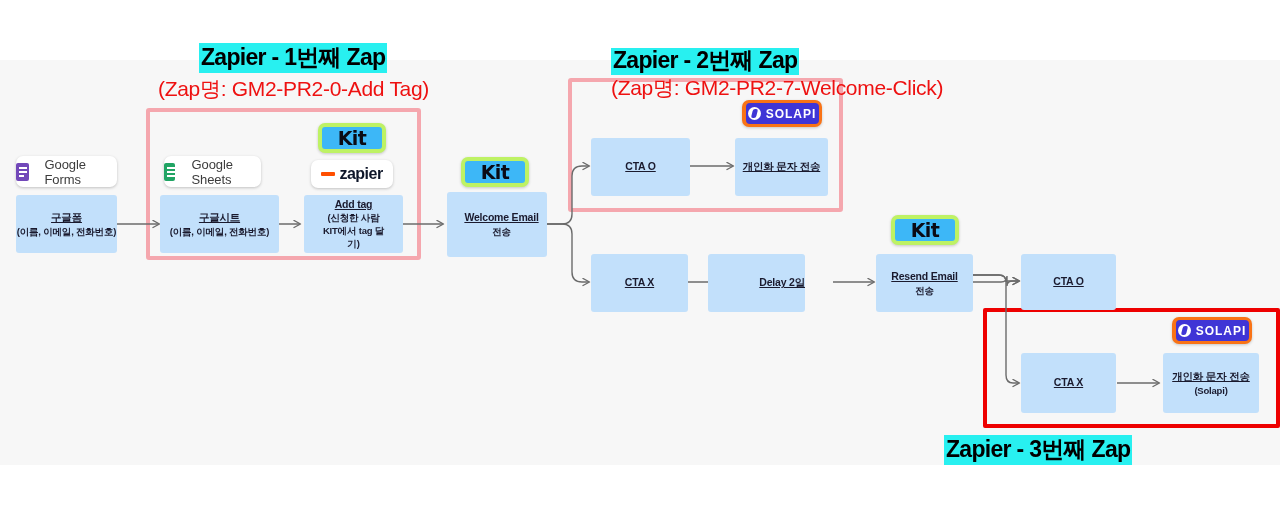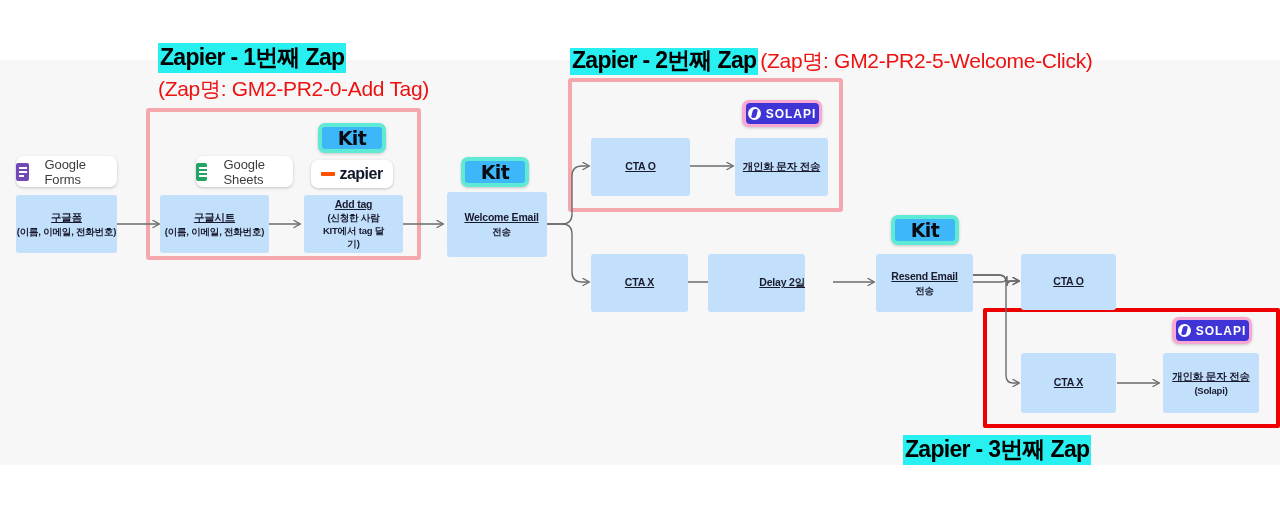--- a/index.html
+++ b/index.html
@@ -10,26 +10,26 @@
   #canvas{
     position:absolute;left:0;top:60px;width:1280px;height:405px;
     background:#f7f7f7;
   }
   .abs{position:absolute;box-sizing:border-box;}
 
   
   .ann{position:absolute;white-space:nowrap;line-height:1;}
   .ann .hl{
     background:#28f0f0;color:#000;font-weight:bold;
-    font-size:23px;letter-spacing:-0.7px;padding:1px 2px 3px 2px;
+    font-size:23px;letter-spacing:-0.7px;padding:1px 2px 3px 2px;margin-left:41px;
   }
   .ann .red{
     color:#ee1111;font-size:21px;letter-spacing:-0.3px;
   }
-  .ann-row{display:flex;align-items:baseline;gap:2px;}
+  .ann-row{display:flex;align-items:baseline;gap:2px;flex-direction:column;}
 
   
   .frame-pink{border:4px solid #f5a7ae;border-radius:3px;background:transparent;}
   .frame-red{border:4px solid #ee0000;border-radius:2px;background:transparent;}
 
   
   .node{
     background:#c2e0fb;border-radius:3px;
     display:flex;flex-direction:column;align-items:center;justify-content:center;
     color:#1a1a2e;text-align:center;font-weight:bold;line-height:1.45;
@@ -45,29 +45,29 @@
     box-sizing:border-box;
   }
   .chip-txt{font-size:13px;color:#3c3c3c;letter-spacing:-0.1px;}
 
   .kit{
     background:#3db7f7;border-radius:3px;
     display:flex;align-items:center;justify-content:center;
     color:#0b0b15;font-weight:900;font-size:19px;letter-spacing:-0.6px;
     font-family:"DejaVu Sans",sans-serif;
   }
-  .kitwrap{background:#5eead4;border-radius:7px;box-shadow:0 1px 3px rgba(0,0,0,.2);
+  .kitwrap{background:#bef264;border-radius:7px;box-shadow:0 1px 3px rgba(0,0,0,.2);
            display:flex;align-items:center;justify-content:center;box-sizing:border-box;}
 
   .solapi{
     background:#3f35d6;border-radius:4px;
     display:flex;align-items:center;justify-content:center;gap:5px;
     color:#fff;font-weight:bold;font-size:12px;letter-spacing:1px;
   }
-  .solapiwrap{background:#f9a8d4;border-radius:7px;box-shadow:0 1px 3px rgba(0,0,0,.2);
+  .solapiwrap{background:#f97316;border-radius:7px;box-shadow:0 1px 3px rgba(0,0,0,.2);
            display:flex;align-items:center;justify-content:center;box-sizing:border-box;}
 
   .zap-dash{width:14px;height:4px;background:#ff4f00;border-radius:1px;}
   .zap-word{font-size:16px;font-weight:bold;color:#0f172a;letter-spacing:-0.5px;}
 
   svg.conn{position:absolute;left:0;top:0;width:1280px;height:520px;overflow:visible;pointer-events:none;}
 </style>
 </head>
 <body>
 
@@ -101,37 +101,37 @@
   </g>
 </svg>
 
 <div class="ann" style="left:158px;top:46px;">
   <div><span class="hl">Zapier - 1번째 Zap</span></div>
   <div style="margin-top:9px;"><span class="red">(Zap명: GM2-PR2-0-Add Tag)</span></div>
 </div>
 
 <div class="ann ann-row" style="left:570px;top:48px;">
   <span class="hl">Zapier - 2번째 Zap</span>
-  <span class="red">(Zap명: GM2-PR2-5-Welcome-Click)</span>
+  <span class="red">(Zap명: GM2-PR2-7-Welcome-Click)</span>
 </div>
 
 <div class="ann" style="left:903px;top:438px;">
   <div><span class="hl">Zapier - 3번째 Zap</span></div>
 </div>
 
 <div class="abs chip" style="left:16px;top:156px;width:101px;height:31px;">
   <span style="display:inline-block;width:14px;height:18px;background:#7248b9;border-radius:2px;position:relative;">
     <span style="position:absolute;left:3px;top:4px;width:8px;height:2px;background:#fff;"></span>
     <span style="position:absolute;left:3px;top:8px;width:8px;height:2px;background:#fff;"></span>
     <span style="position:absolute;left:3px;top:12px;width:5px;height:2px;background:#fff;"></span>
   </span>
   <span class="chip-txt">Google Forms</span>
 </div>
 
-<div class="abs chip" style="left:164px;top:156px;width:97px;height:31px;margin-left:32px;">
+<div class="abs chip" style="left:164px;top:156px;width:97px;height:31px;">
   <span style="display:inline-block;width:14px;height:18px;background:#21a464;border-radius:2px;position:relative;">
     <span style="position:absolute;left:3px;top:4px;width:8px;height:2px;background:#fff;"></span>
     <span style="position:absolute;left:3px;top:8px;width:8px;height:2px;background:#fff;"></span>
     <span style="position:absolute;left:3px;top:12px;width:8px;height:2px;background:#fff;"></span>
   </span>
   <span class="chip-txt">Google Sheets</span>
 </div>
 
 <div class="abs kitwrap" style="left:318px;top:123px;width:68px;height:30px;">
   <div class="kit" style="width:60px;height:22px;">
@@ -172,21 +172,21 @@
     </span>
     <span>SOLAPI</span>
   </div>
 </div>
 
 <div class="abs node" style="left:16px;top:195px;width:101px;height:58px;justify-content:center;">
   <span class="l1">구글폼</span>
   <span class="l2">(이름, 이메일, 전화번호)</span>
 </div>
 
-<div class="abs node" style="left:160px;top:195px;width:109px;height:58px;">
+<div class="abs node" style="left:160px;top:195px;width:119px;height:58px;">
   <span class="l1">구글시트</span>
   <span class="l2">(이름, 이메일, 전화번호)</span>
 </div>
 
 <div class="abs node" style="left:304px;top:195px;width:99px;height:58px;padding:0 18px;">
   <span class="l1">Add tag</span>
   <span class="l2" style="line-height:1.35;">(신청한 사람 KIT에서 tag 달기)</span>
 </div>
 
 <div class="abs node" style="left:447px;top:192px;width:100px;height:65px;padding-left:9px;">

